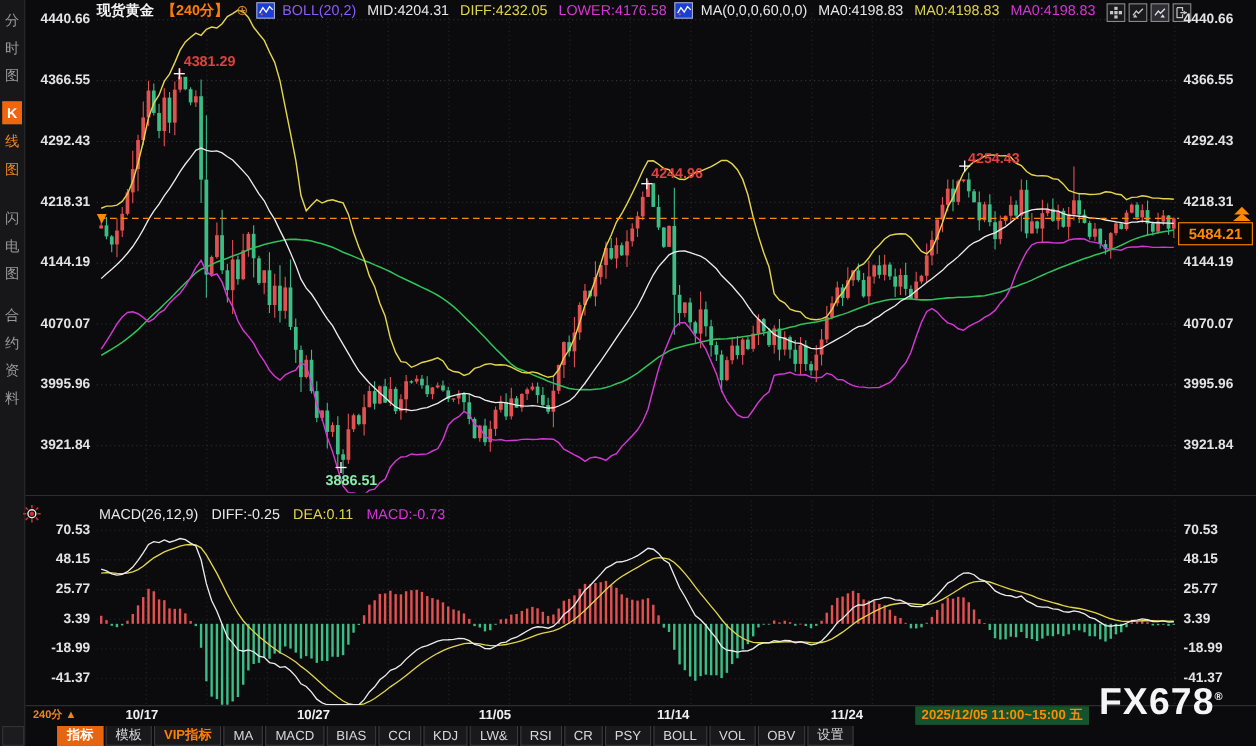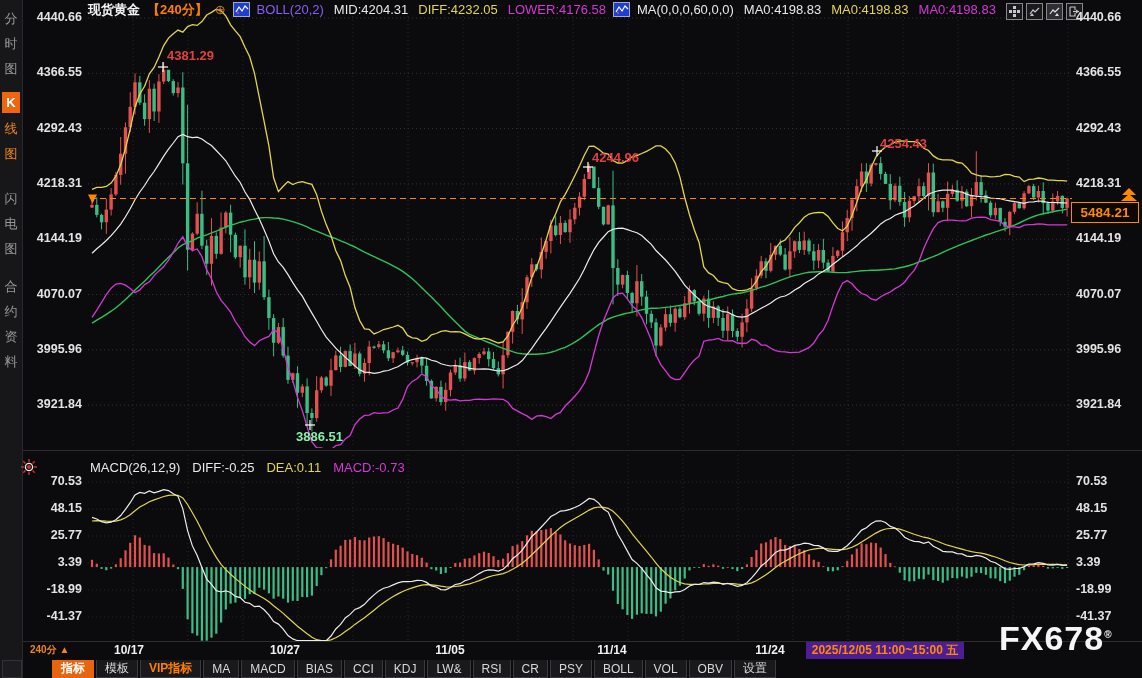--- a/index.html
+++ b/index.html
@@ -24,21 +24,21 @@
   .mini-ic svg{position:absolute;left:0;top:0;}
   .leg-item{font-size:13px;}
   #macd-hdr{position:absolute;left:90px;top:460px;display:flex;gap:12px;font-size:13px;white-space:nowrap;}
   
   .axis-lbl{position:absolute;font-size:12.5px;font-weight:bold;color:#e3e3e3;width:52px;}
   .axis-left{left:30px;text-align:right;}
   .axis-right{left:1076px;text-align:left;}
   
   .tick{position:absolute;top:643px;width:56px;text-align:center;font-size:12px;font-weight:bold;color:#f0f0f0;}
   #period-lbl{position:absolute;left:30px;top:643px;color:#f0841c;font-size:10px;font-weight:bold;}
-  #session-lbl{position:absolute;left:806px;top:642px;width:158px;height:17px;line-height:17px;text-align:center;background:#4c1d95;color:#ff8a00;font-size:12px;font-weight:bold;}
+  #session-lbl{position:absolute;left:832px;top:642px;width:158px;height:17px;line-height:17px;text-align:center;background:#14532d;color:#ff8a00;font-size:12px;font-weight:bold;}
   
   #toolbar{position:absolute;left:26px;top:660px;height:18px;display:flex;align-items:stretch;padding-left:26px;}
   .tb-btn{display:flex;align-items:center;padding:0 8px;margin-right:2px;font-size:12px;color:#d8d8d8;background:#19191c;border:1px solid #3a3a3e;border-top:none;cursor:pointer;white-space:nowrap;}
   .tb-btn.active{background:#e8650f;color:#fff;border-color:#e8650f;font-weight:bold;}
   .tb-btn.vip{color:#ff7e00;font-weight:bold;}
   #corner-btn{position:absolute;left:2px;top:660px;width:18px;height:16px;background:#1c1c20;border:1px solid #333;}
   
   #top-icons{position:absolute;left:1006px;top:3px;display:flex;gap:3px;}
   .ti{width:15px;height:15px;border:1px solid #888;background:#1a1a1e;display:flex;align-items:center;justify-content:center;cursor:pointer;}
   .ti.lit{background:#2e2e34;}

